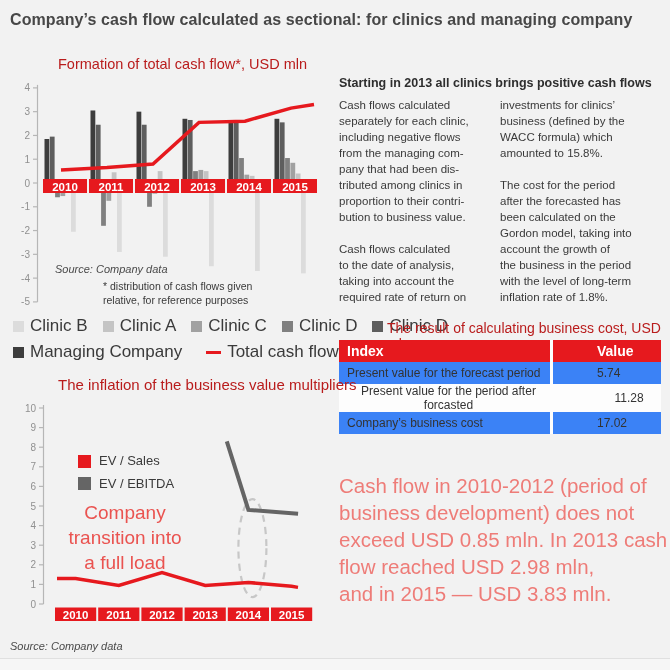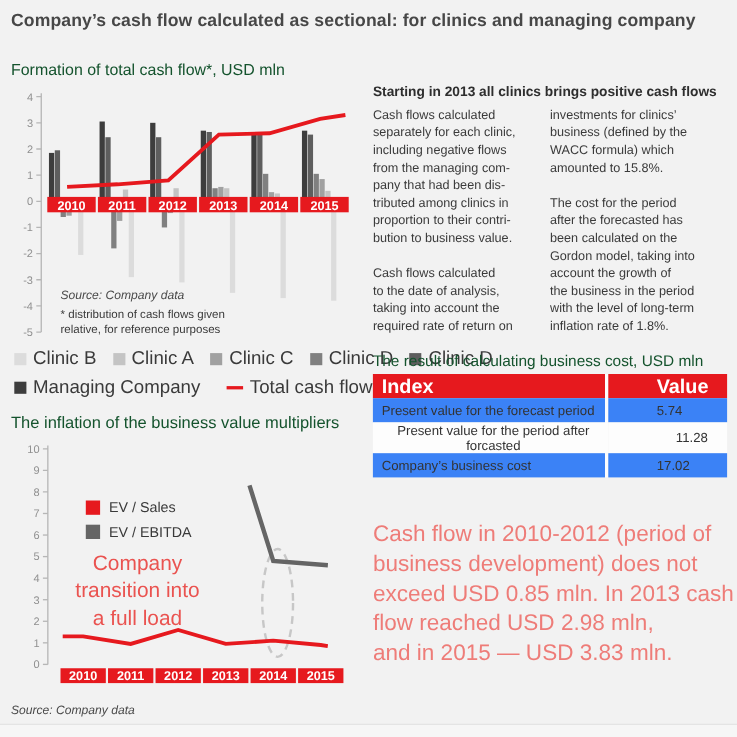--- a/index.html
+++ b/index.html
@@ -1,31 +1,31 @@
 <!DOCTYPE html>
 <html><head>
 <meta charset="utf-8">
 <style>
   html,body{margin:0;padding:0;}
   body{width:670px;height:670px;position:relative;background:#f2f2f2;
        font-family:"Liberation Sans",sans-serif;color:#3a3a3a;overflow:hidden;}
   .abs{position:absolute;}
   .pre{white-space:pre-line;}
   .page-title{font-size:16px;font-weight:600;color:#474747;letter-spacing:.1px;}
-  .sec-title{font-size:14.5px;color:#14532d;}
+  .sec-title{font-size:14.5px;color:#b91c1c;margin-left:48px;}
   .rp-head{font-size:12.5px;font-weight:bold;color:#2e2e2e;}
   .rp-col{font-size:11.5px;line-height:16px;color:#3a3a3a;}
   .src{font-size:11px;font-style:italic;color:#4a4a4a;}
-  .footnote{font-size:10.5px;color:#3a3a3a;line-height:14px;}
+  .footnote{font-size:10.5px;color:#3a3a3a;line-height:14px;margin-left:48px;}
   .legend-row{display:flex;align-items:center;gap:15px;}
   .legend-item{display:flex;align-items:center;gap:6px;font-size:17px;color:#3a3a3a;}
   .swatch{width:11px;height:11px;display:inline-block;}
   .line-swatch{width:15px;height:3px;display:inline-block;}
   .tbl{width:322px;border-collapse:collapse;font-size:12px;color:#333;}
-  .tbl .hdr td{background:#e6191e;color:#fff;font-weight:bold;font-size:18px;}
+  .tbl .hdr td{background:#e6191e;color:#fff;font-weight:bold;font-size:14px;}
   .tbl td{height:22px;padding:0 0 0 8px;vertical-align:middle;}
   .tbl td.gap{padding:0;width:3px;background:#fdfdfd;}
   .tbl tr.odd td:not(.gap){background:#3b82f6;}
   .tbl tr.even td:not(.gap){background:#fdfdfd;text-align:center;}
   .tbl td.val{width:64px;padding-left:44px;}
   .highlight{font-size:20.5px;line-height:27px;color:#ee7c78;}
   .annotation{font-size:19px;line-height:25px;color:#ea5350;text-align:center;}
   .ev-legend{display:flex;align-items:center;gap:8px;font-size:13px;color:#3a3a3a;}
   .ev-swatch{width:13px;height:13px;display:inline-block;}
   svg text{font-family:"Liberation Sans",sans-serif;}

